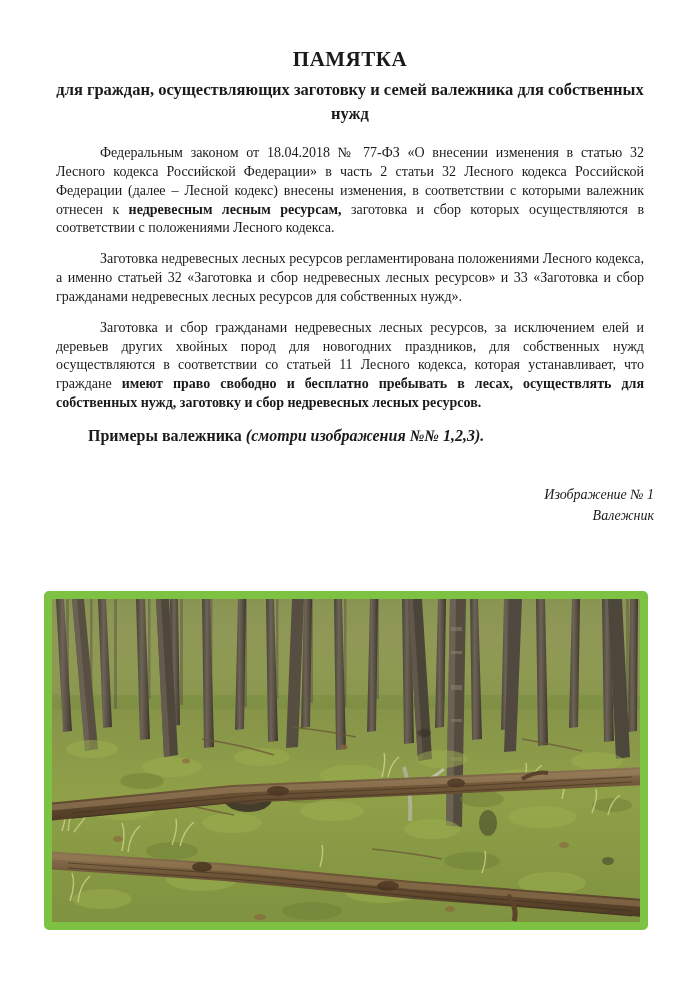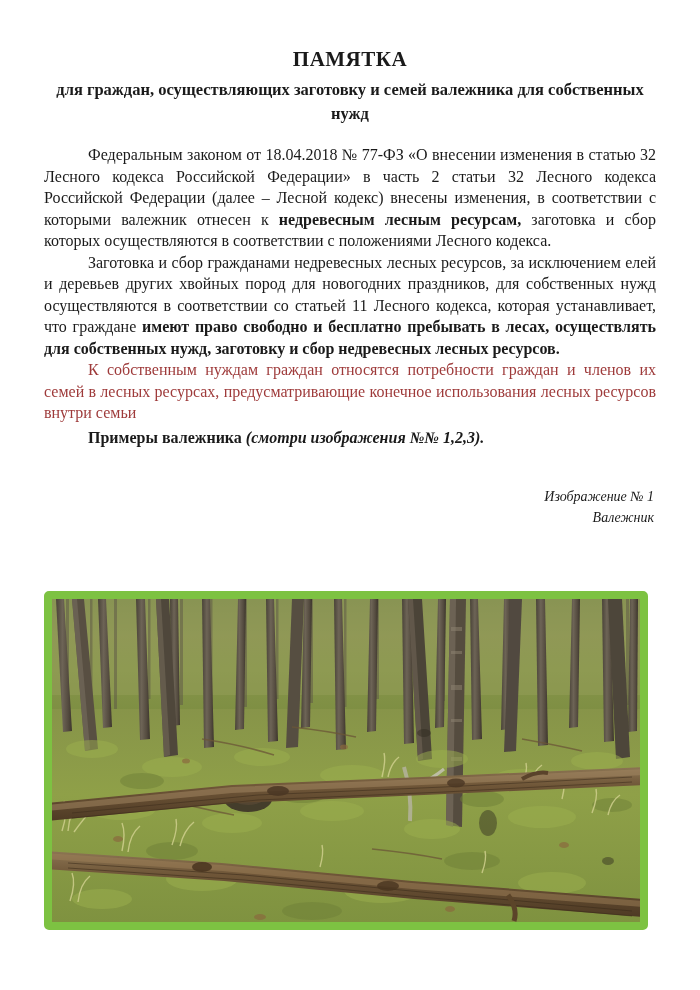--- a/index.html
+++ b/index.html
@@ -45,24 +45,24 @@
     font-weight: bold;
     line-height: 1.42;
     margin-top: 6px;
     padding: 0 12px;
   }
 
   
   .para {
     text-align: justify;
     text-justify: inter-word;
-    font-size: 16px;
+    font-size: 14px;
     line-height: 1.345;
     text-indent: 44px;
-    margin: 0;
+    margin: 12px;
   }
   .para + .para { margin-top: 0; }
   .p-first { margin-top: 19px; }
   .b { font-weight: bold; }
   .bi { font-weight: bold; font-style: italic; }
   .para.all-bold { font-weight: bold; }
   .para.red { color: #9e3a3a; }
 
   .examples {
     font-size: 16px;
@@ -113,30 +113,30 @@
 
   <div class="content">
 
     <div class="title-main">ПАМЯТКА</div>
     <div class="title-sub">для граждан, осуществляющих заготовку и семей валежника для собственных нужд</div>
 
     <p class="para p-first">
       <span>Федеральным законом от 18.04.2018 № 77-ФЗ «О внесении изменения в статью 32 Лесного кодекса Российской Федерации» в часть 2 статьи 32 Лесного кодекса Российской Федерации (далее – Лесной кодекс) внесены изменения, в соответствии с которыми валежник отнесен к </span><span class="b">недревесным лесным ресурсам,</span><span> заготовка и сбор которых осуществляются в соответствии с положениями Лесного кодекса.</span>
     </p>
 
+    <p class="para">
+      <span>Заготовка недревесных лесных ресурсов регламентирована положениями Лесного кодекса, а именно статьей 32 «Заготовка и сбор недревесных лесных ресурсов» и 33 «Заготовка и сбор гражданами недревесных лесных ресурсов для собственных нужд».</span>
+    </p>
 
     <p class="para">
       <span>Заготовка и сбор гражданами недревесных лесных ресурсов, за исключением елей и деревьев других хвойных пород для новогодних праздников, для собственных нужд осуществляются в соответствии со статьей 11 Лесного кодекса, которая устанавливает, что граждане </span><span class="b">имеют право свободно и бесплатно пребывать в лесах, осуществлять для собственных нужд, заготовку и сбор недревесных лесных ресурсов.</span>
     </p>
 
 
 
-    <p class="para red">
-      <span>К собственным нуждам граждан относятся потребности граждан и членов их семей в лесных ресурсах, предусматривающие конечное использования лесных ресурсов внутри семьи</span>
-    </p>
 
     <p class="examples">
       <span class="b">Примеры валежника </span><span class="bi">(смотри изображения №№ 1,2,3).</span>
     </p>
 
     <div class="fig-caption">
       <div>Изображение № 1</div>
       <div>Валежник</div>
     </div>
 

